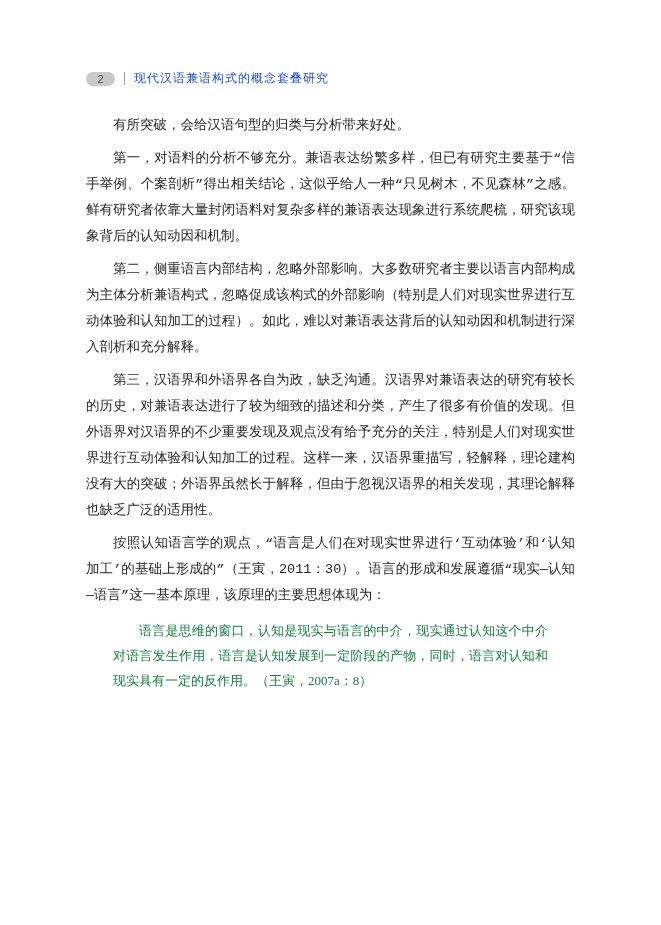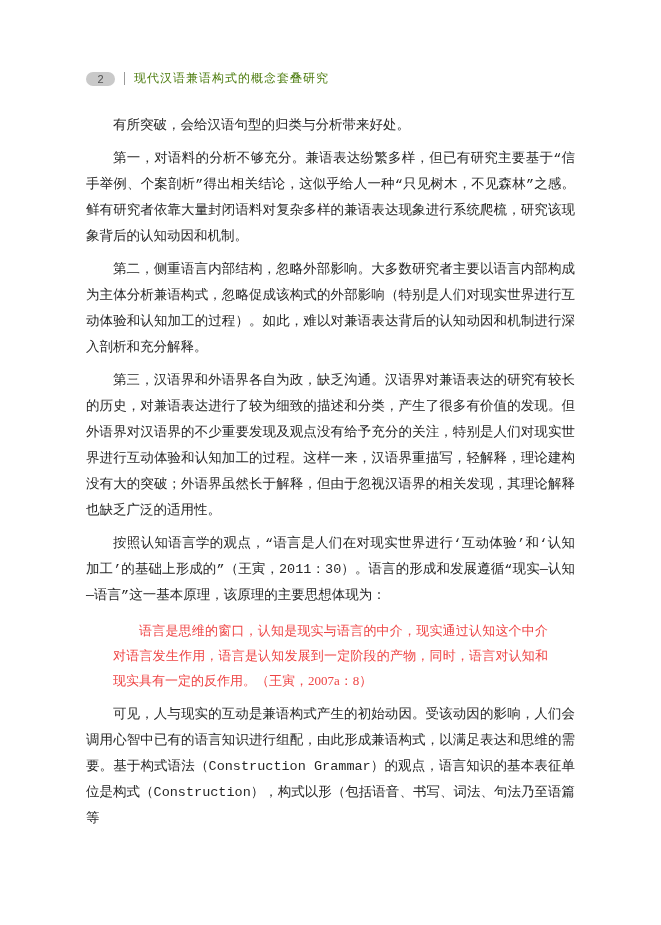--- a/index.html
+++ b/index.html
@@ -41,41 +41,41 @@
     font-size: 11px;
     line-height: 14px;
   }
   .header-divider {
     width: 1px;
     height: 13px;
     background: #9a9a9a;
   }
   .running-title {
     font-size: 12px;
-    color: #4d7c0f;
+    color: #1d4ed8;
     letter-spacing: 1px;
   }
   
   .content {
     font-size: 13.5px;
     line-height: 26px;
     text-align: justify;
     color: #262626;
   }
   .content p {
     margin: 0 0 7px 0;
     text-indent: 2em;
     font-family: Liberation Mono, monospace;
   }
   .quote-block {
     margin: 9px 27px 9px 27px;
     font-size: 13px;
     line-height: 25px;
     text-indent: 2em;
-    color: #ef4444;
+    color: #15803d;
     text-align: justify;
   }
 </style>
 </head>
 <body>
 
 <div class="page">
 
   <div class="header">
     <span class="page-num-badge">2</span>
@@ -85,16 +85,15 @@
 
   <div class="content">
     <p>有所突破，会给汉语句型的归类与分析带来好处。</p>
     <p>第一，对语料的分析不够充分。兼语表达纷繁多样，但已有研究主要基于“信手举例、个案剖析”得出相关结论，这似乎给人一种“只见树木，不见森林”之感。鲜有研究者依靠大量封闭语料对复杂多样的兼语表达现象进行系统爬梳，研究该现象背后的认知动因和机制。</p>
     <p>第二，侧重语言内部结构，忽略外部影响。大多数研究者主要以语言内部构成为主体分析兼语构式，忽略促成该构式的外部影响（特别是人们对现实世界进行互动体验和认知加工的过程）。如此，难以对兼语表达背后的认知动因和机制进行深入剖析和充分解释。</p>
     <p>第三，汉语界和外语界各自为政，缺乏沟通。汉语界对兼语表达的研究有较长的历史，对兼语表达进行了较为细致的描述和分类，产生了很多有价值的发现。但外语界对汉语界的不少重要发现及观点没有给予充分的关注，特别是人们对现实世界进行互动体验和认知加工的过程。这样一来，汉语界重描写，轻解释，理论建构没有大的突破；外语界虽然长于解释，但由于忽视汉语界的相关发现，其理论解释也缺乏广泛的适用性。</p>
     <p>按照认知语言学的观点，“语言是人们在对现实世界进行‘互动体验’和‘认知加工’的基础上形成的”（王寅，2011：30）。语言的形成和发展遵循“现实—认知—语言”这一基本原理，该原理的主要思想体现为：</p>
 
     <div class="quote-block">语言是思维的窗口，认知是现实与语言的中介，现实通过认知这个中介对语言发生作用，语言是认知发展到一定阶段的产物，同时，语言对认知和现实具有一定的反作用。（王寅，2007a：8）</div>
 
-    <p>可见，人与现实的互动是兼语构式产生的初始动因。受该动因的影响，人们会调用心智中已有的语言知识进行组配，由此形成兼语构式，以满足表达和思维的需要。基于构式语法（Construction Grammar）的观点，语言知识的基本表征单位是构式（Construction），构式以形（包括语音、书写、词法、句法乃至语篇等</p>
   </div>
 
 </div>
 
 </body></html>

